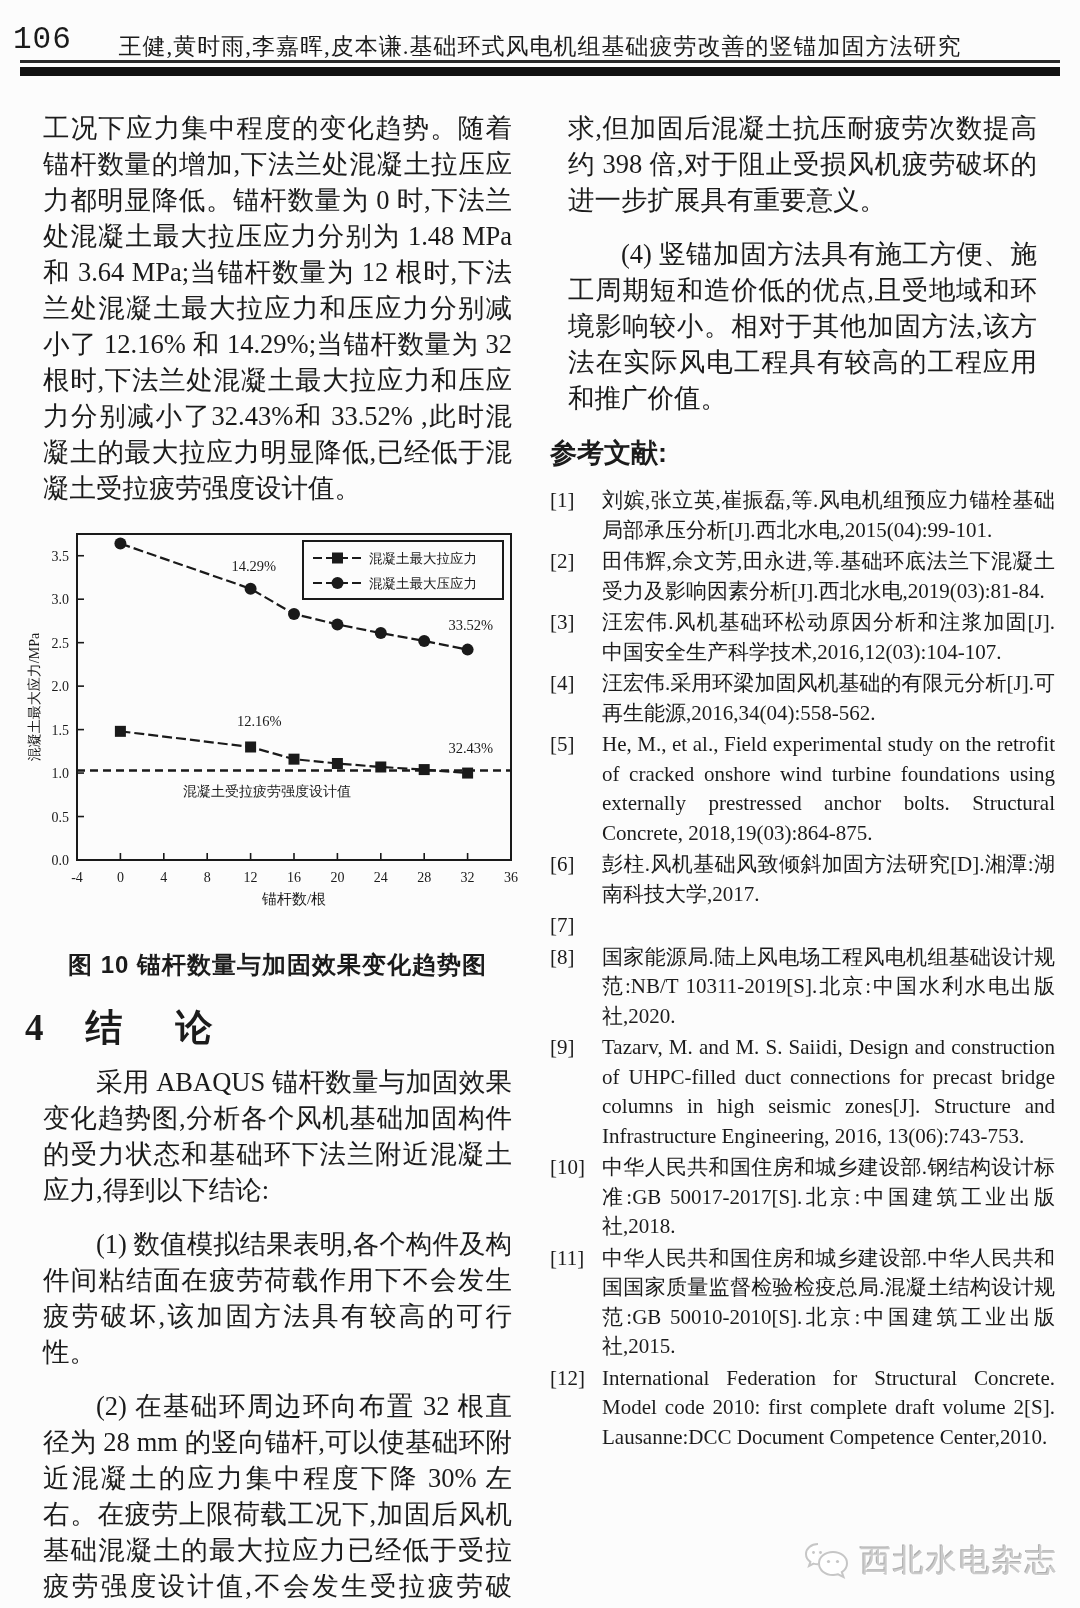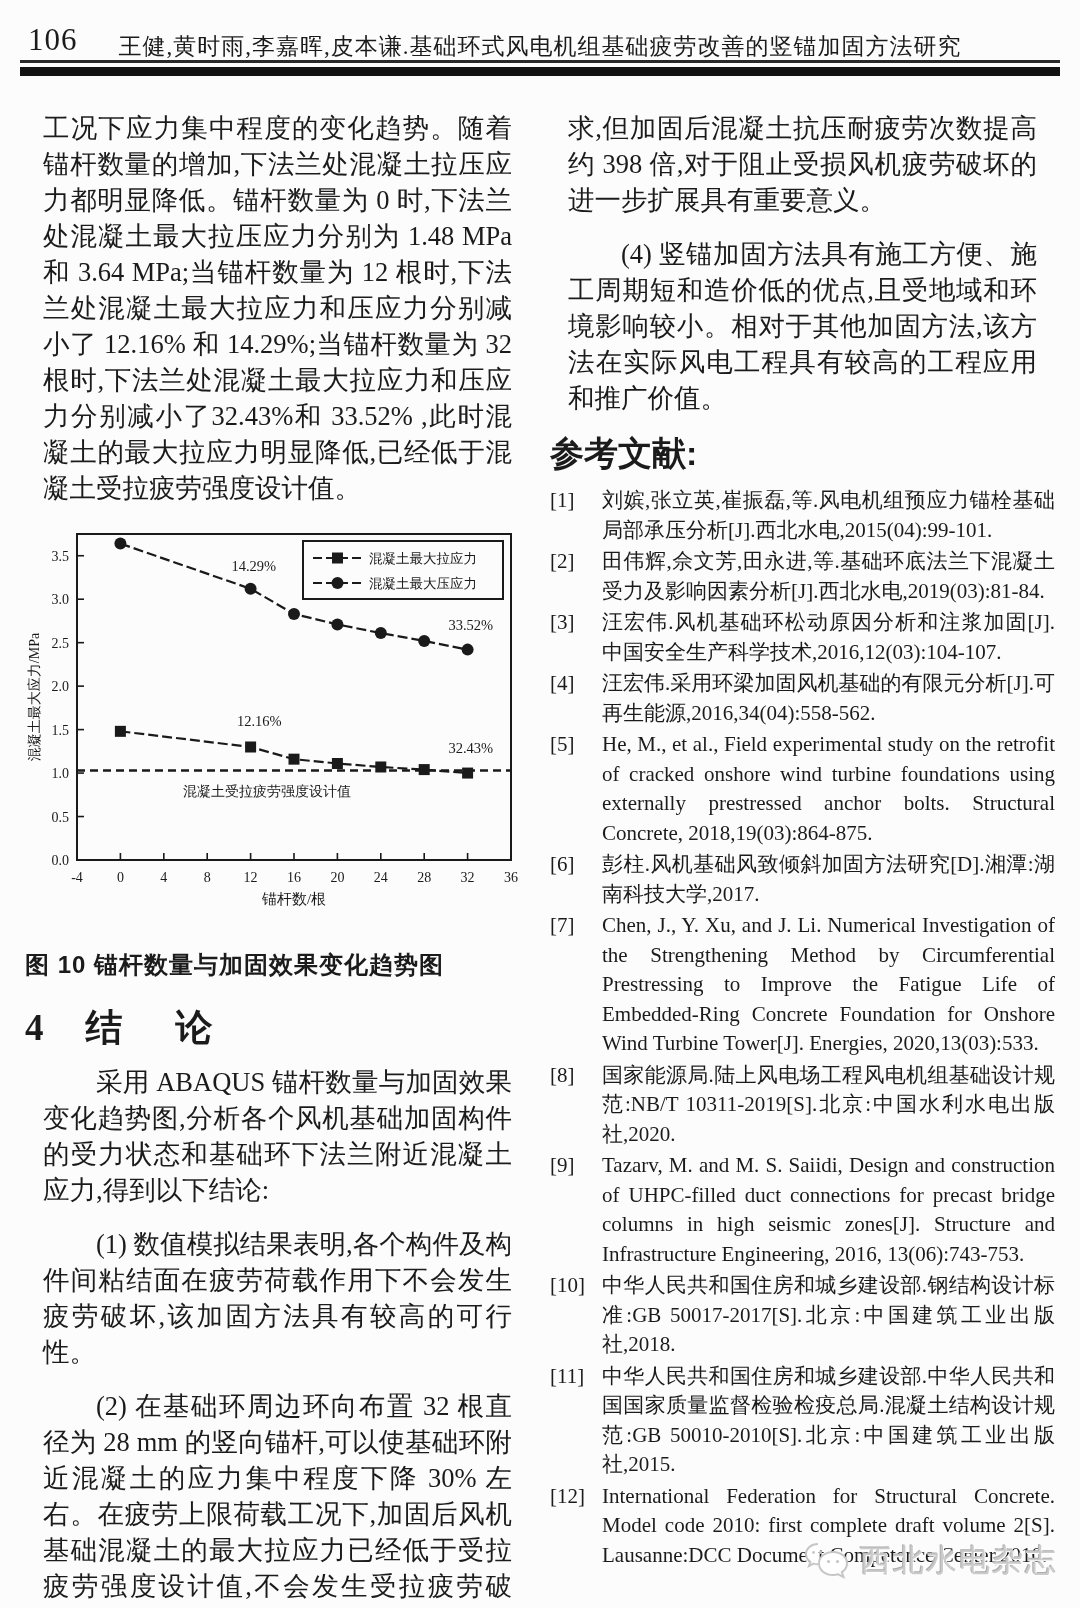--- a/index.html
+++ b/index.html
@@ -2,49 +2,49 @@
 <html><head>
 <meta charset="utf-8">
 <style>
   html,body{margin:0;padding:0;background:#e8e8e8;}
   .page{
     position:relative;width:1080px;height:1608px;background:#fcfcfc;
     font-family:"Liberation Serif","DejaVu Serif",serif;color:#1b1b1b;
     overflow:hidden;margin:0 auto;
   }
   
-  .pagenum{position:absolute;left:28px;top:22px;font-size:31px;letter-spacing:1px;}
+  .pagenum{position:absolute;left:13px;top:22px;font-size:31px;letter-spacing:1px;font-family:Liberation Mono, monospace;}
   .runhead{position:absolute;left:0;right:0;top:31px;text-align:center;font-size:23px;letter-spacing:1px;}
   .rule-thin{position:absolute;left:20px;right:20px;top:60px;height:3px;background:#2a2a2a;}
   .rule-thick{position:absolute;left:20px;right:20px;top:67px;height:9px;background:#121212;}
   
   .col{position:absolute;top:92px;width:505px;font-size:26.5px;line-height:36px;text-align:justify;}
   .col-left{left:25px;}
   .col-right{left:550px;}
   .para{margin:18px;}
   .indent{text-indent:2em;}
   
   .figure{margin-top:8px;width:500px;}
   .figure svg{display:block;}
   .fig-caption{
-    margin-top:34px;font-family:"Liberation Sans","DejaVu Sans",sans-serif;
+    margin-top:34px;text-align:center;font-family:"Liberation Sans","DejaVu Sans",sans-serif;
     font-weight:bold;font-size:24px;line-height:30px;letter-spacing:1px;
   }
   
   .sec-head{
     margin-top:24px;font-family:"Liberation Sans","DejaVu Sans",sans-serif;
     font-weight:bold;font-size:37px;line-height:48px;display:flex;align-items:baseline;
   }
   .sec-num{margin-right:42px;font-family:"Liberation Serif","DejaVu Serif",serif;}
   .sec-title{letter-spacing:8px;}
   .after-head{margin-top:12px;}
   
   .refs-head{
     margin-top:20px;font-family:"Liberation Sans","DejaVu Sans",sans-serif;
-    font-weight:bold;font-size:34px;line-height:34px;
+    font-weight:bold;font-size:27px;line-height:34px;
   }
   .ref-list{margin-top:16px;font-size:21px;line-height:29.5px;}
   .ref{display:flex;margin:0 0 2px 0;}
   .ref-num{flex:0 0 52px;}
   .ref-text{flex:1;text-align:justify;}
   
   .watermark{
     position:absolute;right:22px;bottom:26px;display:flex;align-items:center;gap:10px;
   }
   .wm-text{
@@ -177,21 +177,20 @@
         <div class="ref">
           <span class="ref-num">[5]</span>
           <div class="ref-text">He, M., et al., Field experimental study on the retrofit of cracked onshore wind turbine foundations using externally prestressed anchor bolts. Structural Concrete, 2018,19(03):864-875.</div>
         </div>
         <div class="ref">
           <span class="ref-num">[6]</span>
           <div class="ref-text">彭柱.风机基础风致倾斜加固方法研究[D].湘潭:湖南科技大学,2017.</div>
         </div>
         <div class="ref">
           <span class="ref-num">[7]</span>
-          <div class="ref-text">Chen, J., Y. Xu, and J. Li. Numerical Investigation of the Strengthening Method by Circumferential Prestressing to Improve the Fatigue Life of Embedded-Ring Concrete Foundation for Onshore Wind Turbine Tower[J]. Energies, 2020,13(03):533.</div>
         </div>
         <div class="ref">
           <span class="ref-num">[8]</span>
           <div class="ref-text">国家能源局.陆上风电场工程风电机组基础设计规范:NB/T 10311-2019[S].北京:中国水利水电出版社,2020.</div>
         </div>
         <div class="ref">
           <span class="ref-num">[9]</span>
           <div class="ref-text">Tazarv, M. and M. S. Saiidi, Design and construction of UHPC-filled duct connections for precast bridge columns in high seismic zones[J]. Structure and Infrastructure Engineering, 2016, 13(06):743-753.</div>
         </div>
         <div class="ref">

